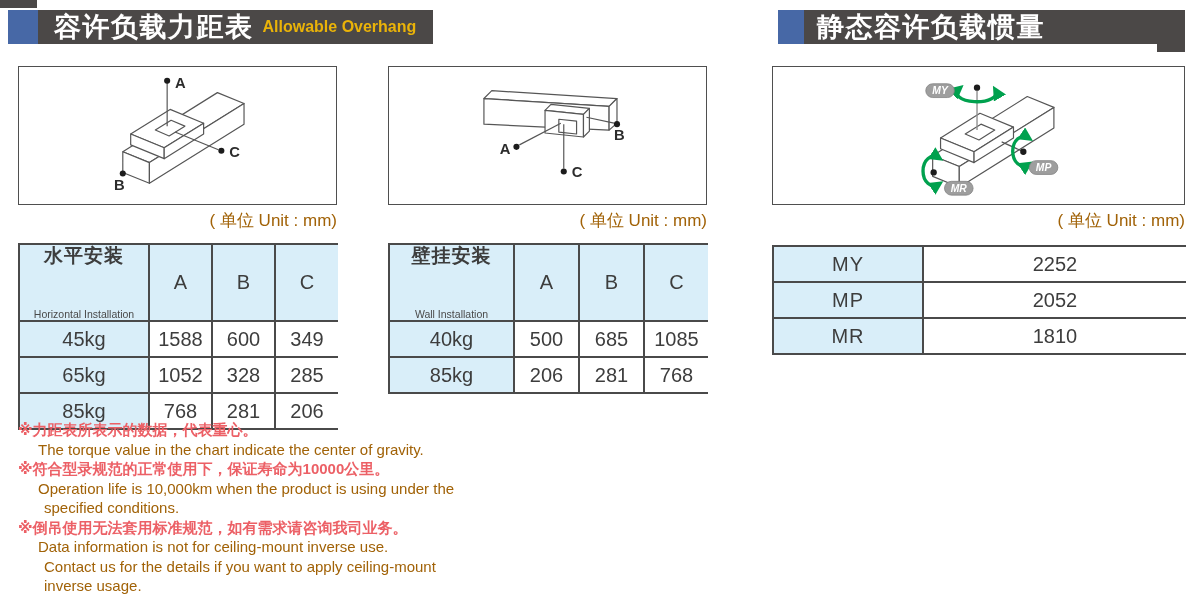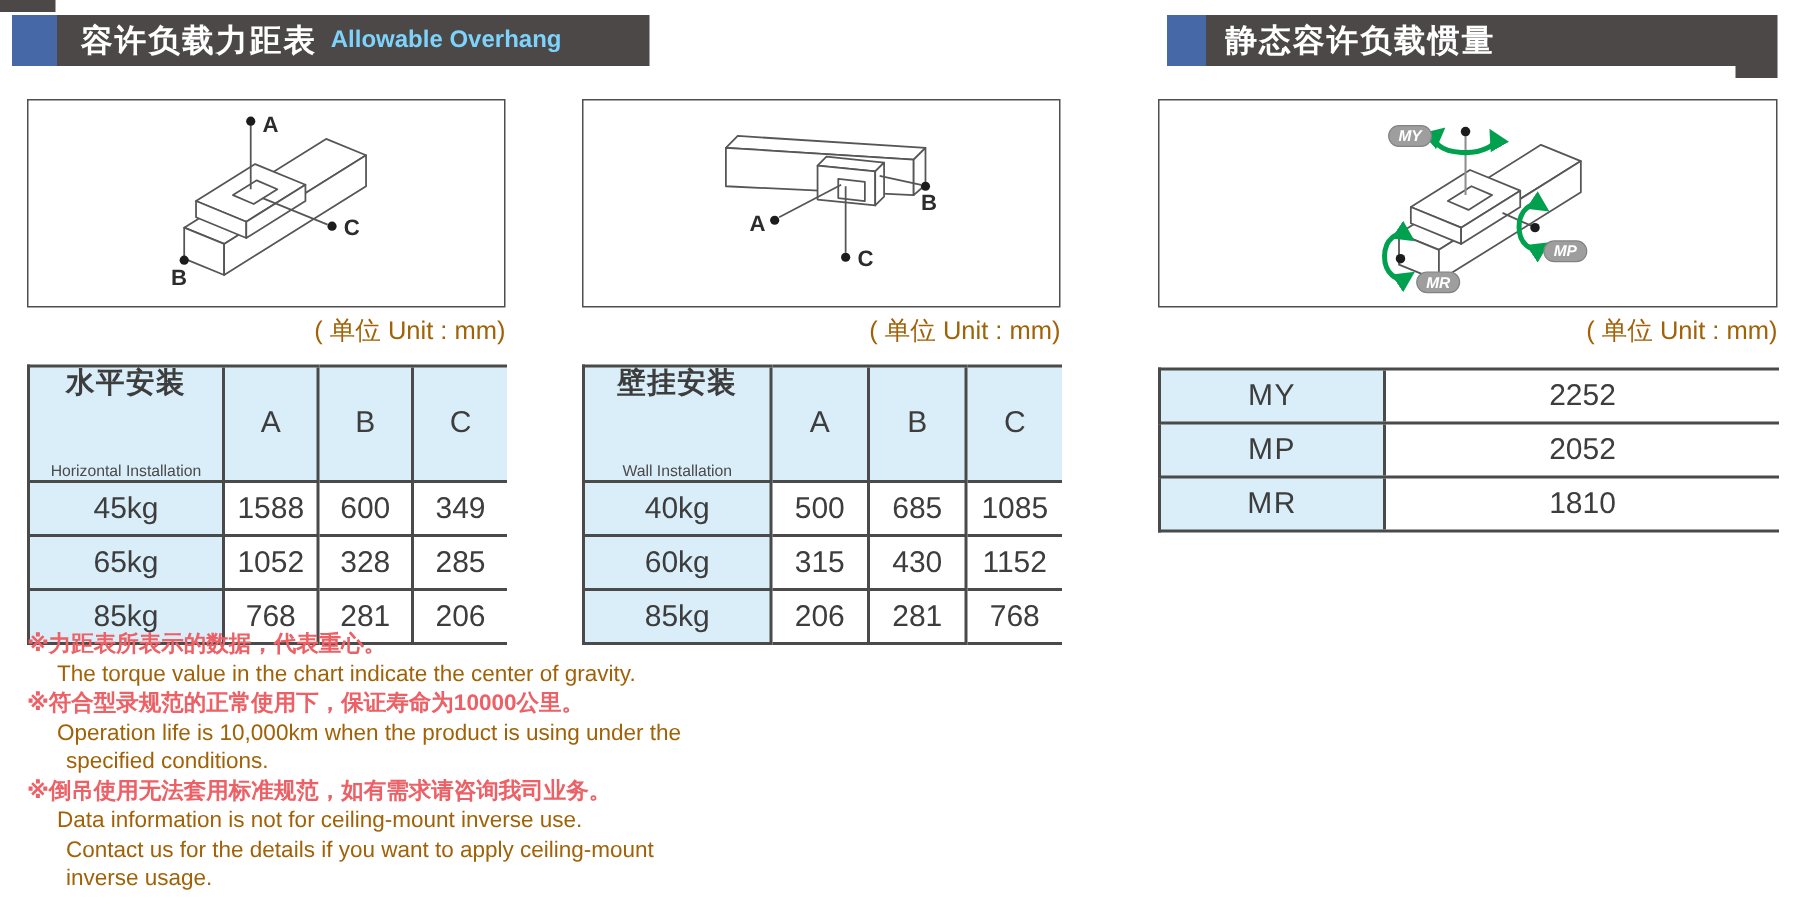--- a/index.html
+++ b/index.html
@@ -9,22 +9,22 @@
     font-family:"Liberation Sans","DejaVu Sans",sans-serif;
     color:#3d3d3d;
   }
   
   .hdr-strip { position:absolute; background:#4b4847; }
   .hdr-bar {
     position:absolute; height:34px; background:#4b4847;
     display:flex; align-items:center;
   }
   .accent-square { width:30px; height:34px; background:#4768a6; flex:0 0 auto; }
-  .title-cn { color:#fff; font-size:21px; font-weight:bold; letter-spacing:1.5px; margin-left:16px; white-space:nowrap; }
-  .title-en { color:#7dd3fc; font-size:16px; font-weight:bold; margin-left:9px; white-space:nowrap;text-align:center; }
+  .title-cn { color:#fff; font-size:27px; font-weight:bold; letter-spacing:1.5px; margin-left:16px; white-space:nowrap; }
+  .title-en { color:#eab308; font-size:16px; font-weight:bold; margin-left:9px; white-space:nowrap;text-align:center; }
   
   .dbox { position:absolute; background:#fff; border:1.5px solid #4f4f4f; box-sizing:border-box; }
   .dbox svg { display:block; width:100%; height:100%; }
   .outline { fill:#ffffff; stroke:#565656; stroke-width:1.2; stroke-linejoin:round; }
   .leader  { stroke:#565656; stroke-width:1.2; fill:none; }
   .axisline{ stroke:#8f8f8f; stroke-width:1.4; fill:none; }
   .dot     { fill:#1c1c1c; }
   .dimlbl  { font-size:15px; font-weight:bold; fill:#2c2c2c; }
   .garrow  { stroke:#00a14e; stroke-width:3.4; fill:none; }
   .badge   { fill:#9e9e9e; stroke:#828282; stroke-width:0.8; }
@@ -200,26 +200,20 @@
       <th class="blue">B</th>
       <th class="blue">C</th>
     </tr>
     <tr style="height:36px;">
       <td class="blue">40kg</td>
       <td>500</td>
       <td>685</td>
       <td>1085</td>
     </tr>
     <tr style="height:36px;">
-      <td class="blue">60kg</td>
-      <td>315</td>
-      <td>430</td>
-      <td>1152</td>
-    </tr>
-    <tr style="height:36px;">
       <td class="blue">85kg</td>
       <td>206</td>
       <td>281</td>
       <td>768</td>
     </tr>
   </tbody>
     </table>
 
   <table class="spec" style="left:772px;top:245px;width:413px;">
     <colgroup>

